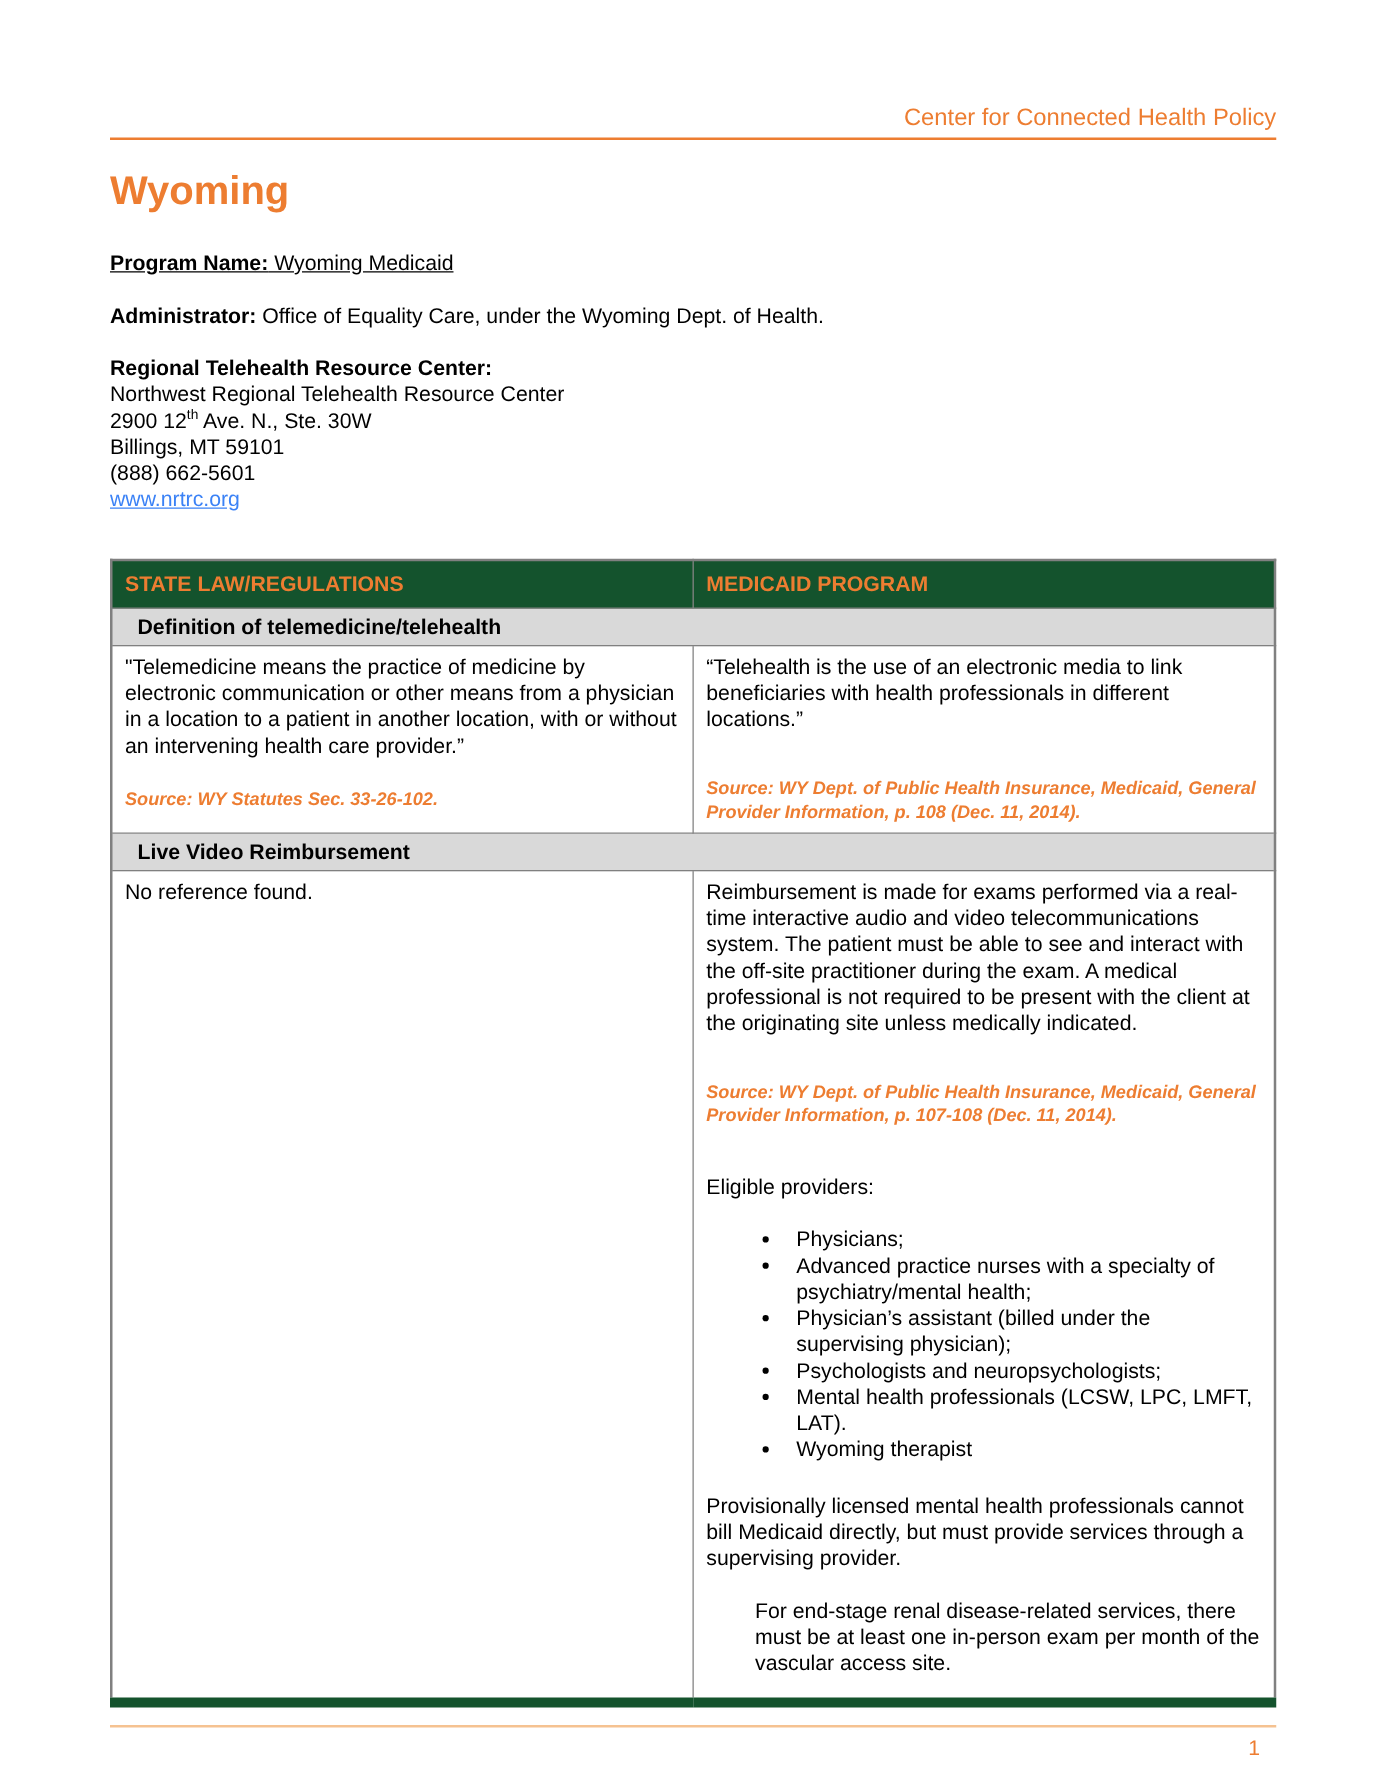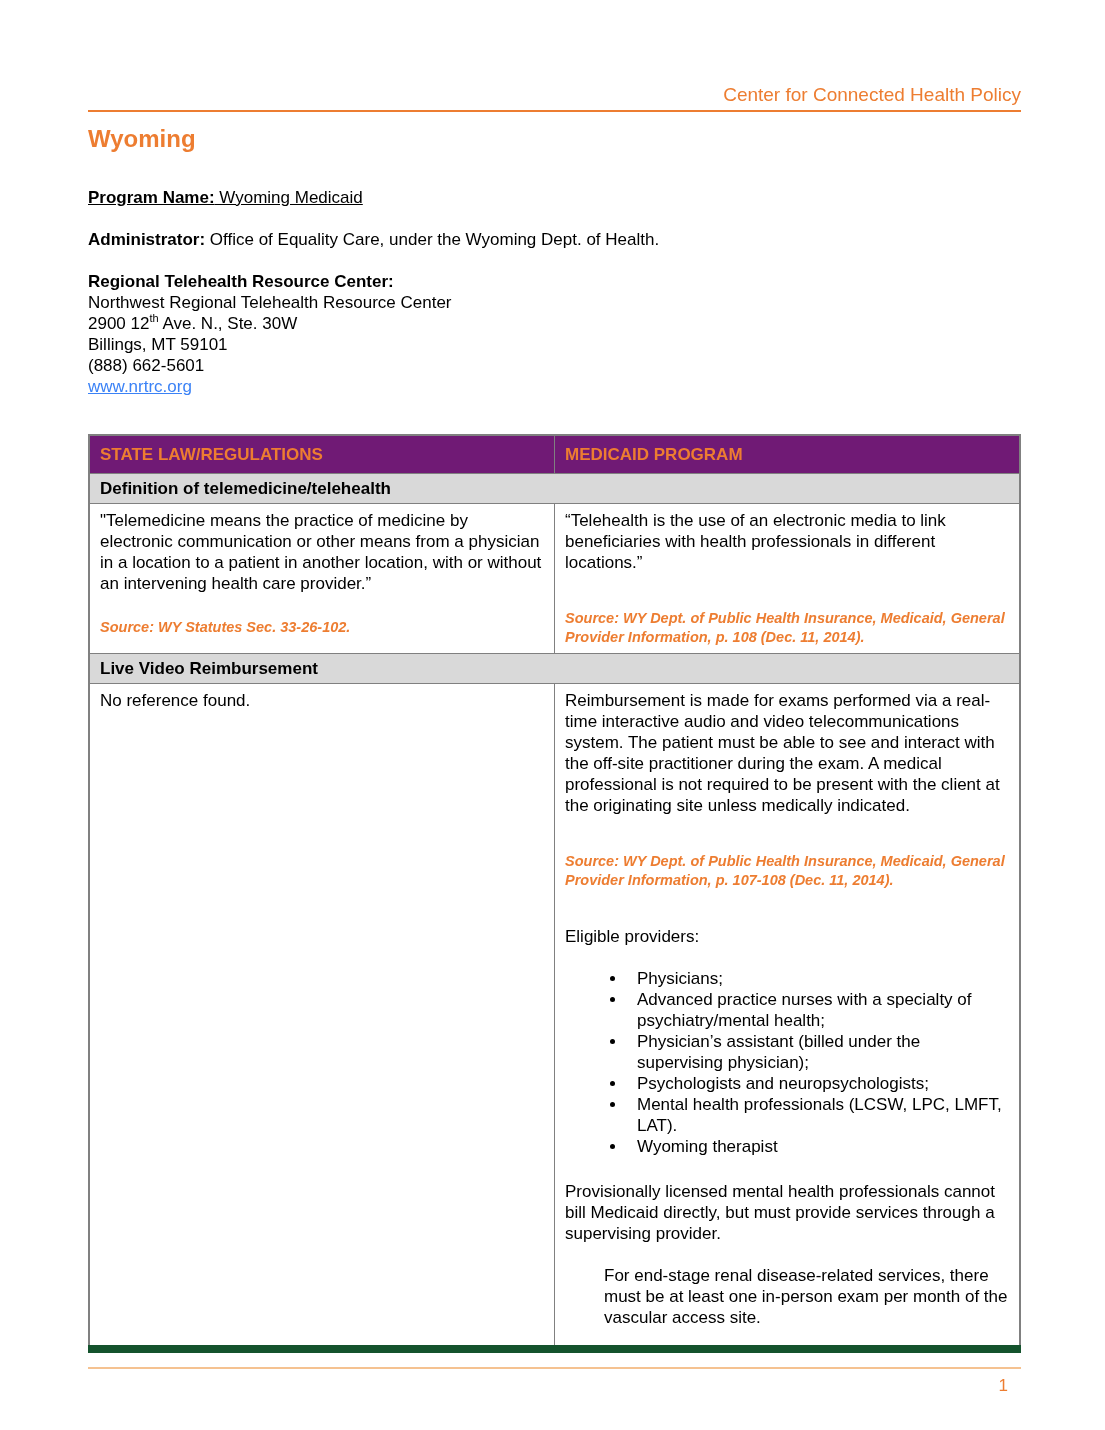--- a/index.html
+++ b/index.html
@@ -19,22 +19,22 @@
   .doc-header {
     text-align: right;
     color: #ED7D31;
     font-size: 19px;
     line-height: 22px;
     padding-bottom: 4px;
     border-bottom: 2px solid #ED7D31;
   }
   
   .doc-title {
-    margin-top: 9px;
-    font-size: 24px;
+    margin-top: 22px;
+    font-size: 32px;
     font-weight: bold;
     color: #ED7D31;
     line-height: 36px;
   }
   
   .info { margin-top: 30px; font-size: 17px; line-height: 21px; }
   .info p { margin: 21px 0 0 0; }
   .info p:first-child { margin-top: 0; text-decoration: underline; }
   .b { font-weight: bold; }
   .addr-line { line-height: 21px; }
@@ -48,31 +48,31 @@
     border: 2px solid #808080;
   }
   table.policy-table th, table.policy-table td {
     border: 1.5px solid #808080;
     vertical-align: top;
     font-size: 17px;
     line-height: 21px;
     padding: 6px 10px;
   }
   table.policy-table thead th {
-    background: #701a75;
+    background: #14532d;
     color: #ED7D31;
     font-weight: bold;
     text-align: left;
     padding: 8px 10px;
     height: 37px;
   }
   tr.bar td {
     background: #D9D9D9;
     font-weight: bold;
-    padding: 4px 10px;
+    padding: 4px 20px;
     height: 30px;
   }
   td p { margin: 0; }
   td p.gap21 { margin-top: 21px; margin-left: 39px; }
   td p.gap24 { margin-top: 24px; }
   td p.gap36 { margin-top: 36px; }
   .source {
     color: #ED7D31;
     font-weight: bold;
     font-style: italic;

